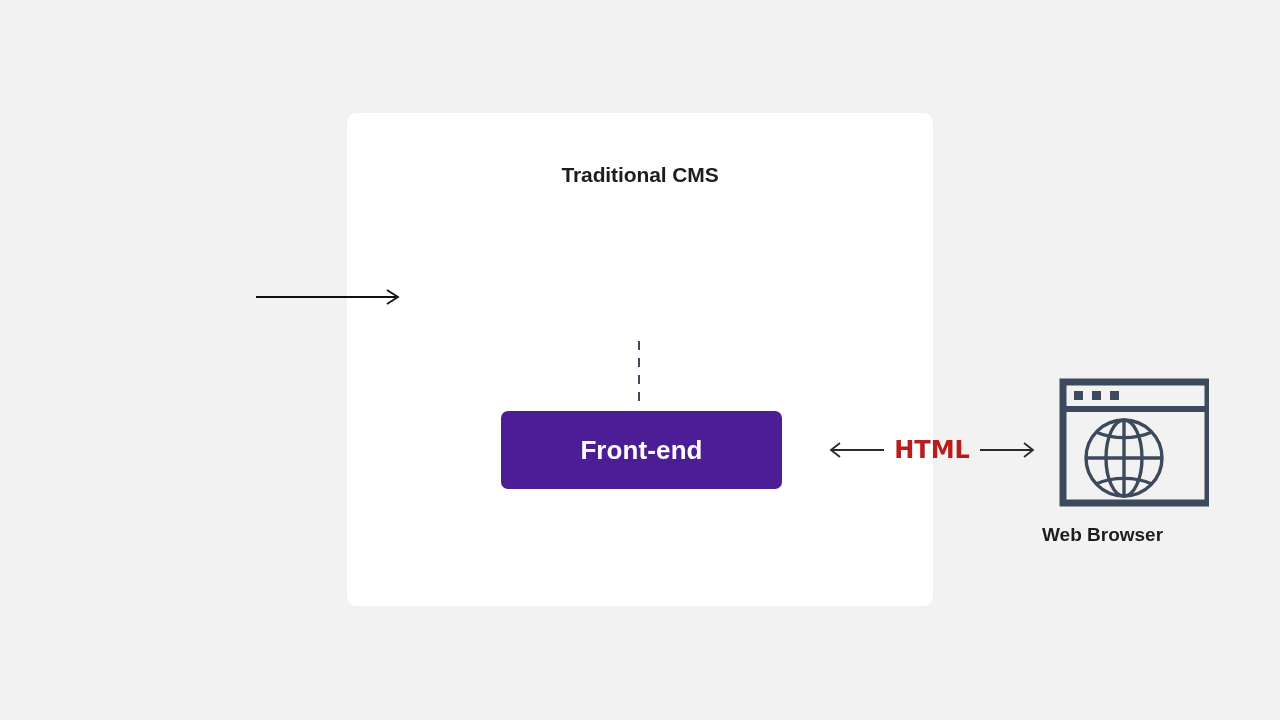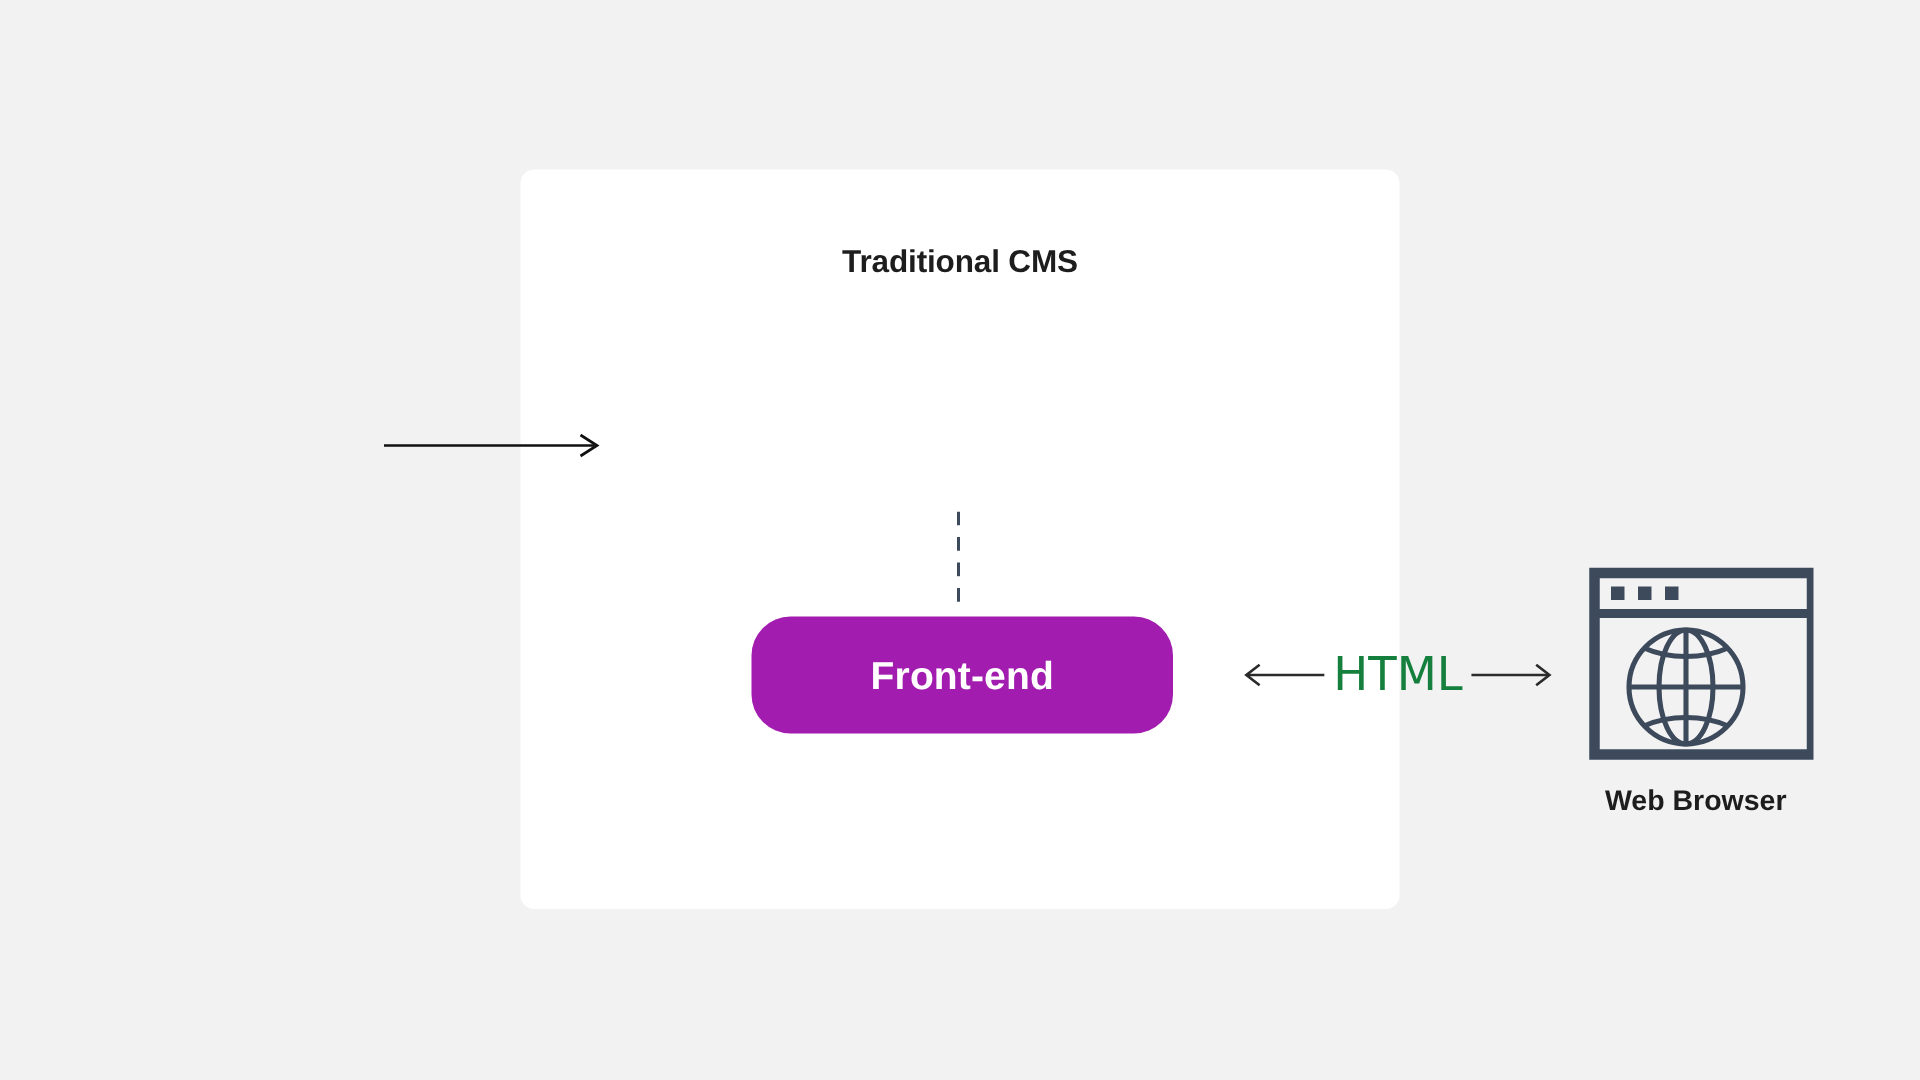--- a/index.html
+++ b/index.html
@@ -60,23 +60,22 @@
     width: 430px;
     height: 77px;
     background: #337ba4;
     font-size: 27px;
   }
   .node-frontend {
     left: 501px;
     top: 411px;
     width: 281px;
     height: 78px;
-    background: #a21caf;
+    background: #4c1d95;
     font-size: 26px;
-    border-radius: 26px;
   }
 
   
   .dashed-connector {
     position: absolute;
     left: 638px;
     top: 341px;
     width: 2px;
     height: 67px;
     background-image: linear-gradient(
@@ -124,21 +123,21 @@
   .browser-icon {
     position: absolute;
     left: 0;
     top: 0;
   }
   .browser-label {
     position: absolute;
     left: -10px;
     top: 148px;
     width: 177px;
-    text-align: center;
+    text-align: left;
     font-size: 19px;
     font-weight: bold;
     color: #1d1d1d;
   }
 
   
   .arrow-authors {
     position: absolute;
     left: 252px;
     top: 282px;
@@ -147,25 +146,26 @@
     position: absolute;
     left: 826px;
     top: 428px;
     width: 212px;
     height: 44px;
     display: flex;
     align-items: center;
     justify-content: space-between;
   }
   .html-label {
-    font-size: 31px;
-    color: #15803d;
+    font-size: 24px;
+    color: #b91c1c;
     font-family: "DejaVu Sans", sans-serif;
     white-space: nowrap;
     padding: 0 4px;
+    font-weight: bold;
   }
 </style>
 </head>
 <body>
 
 <div id="canvas">
 
   <div class="cms-card"></div>
 
   <div class="cms-title">Traditional CMS</div>

